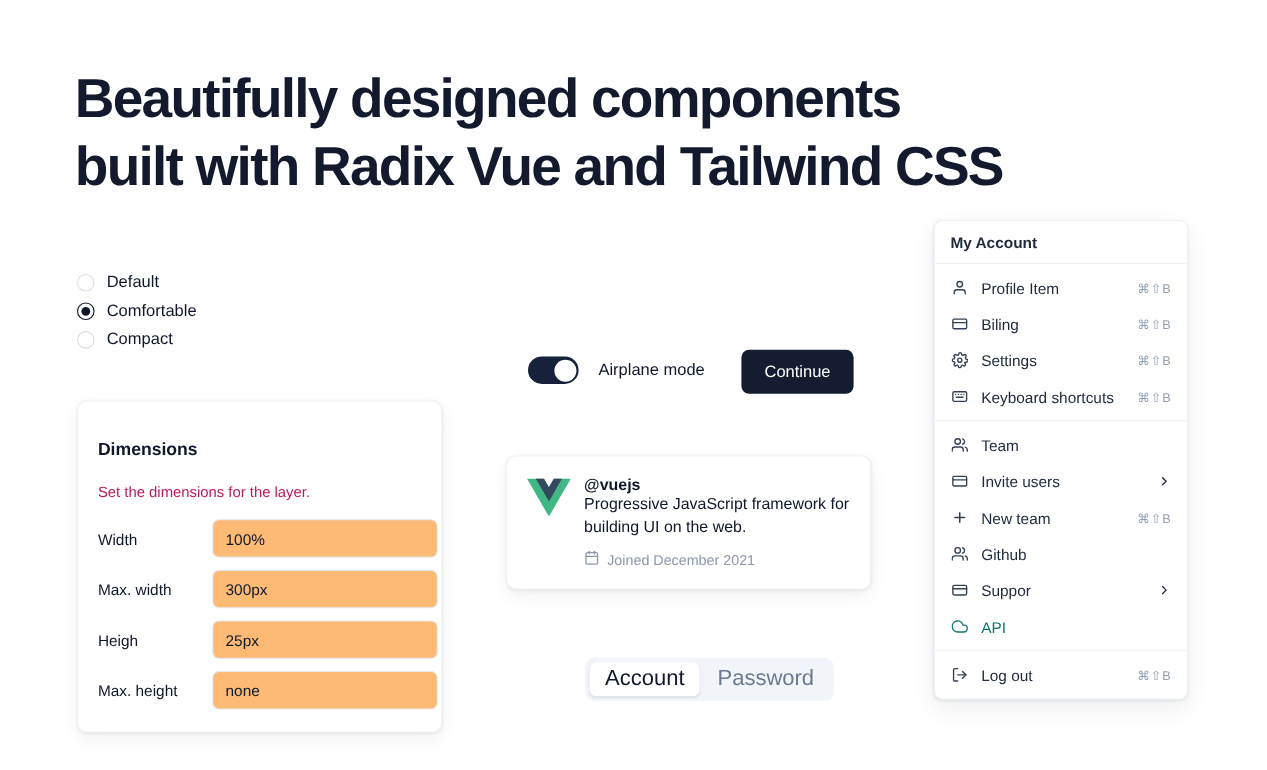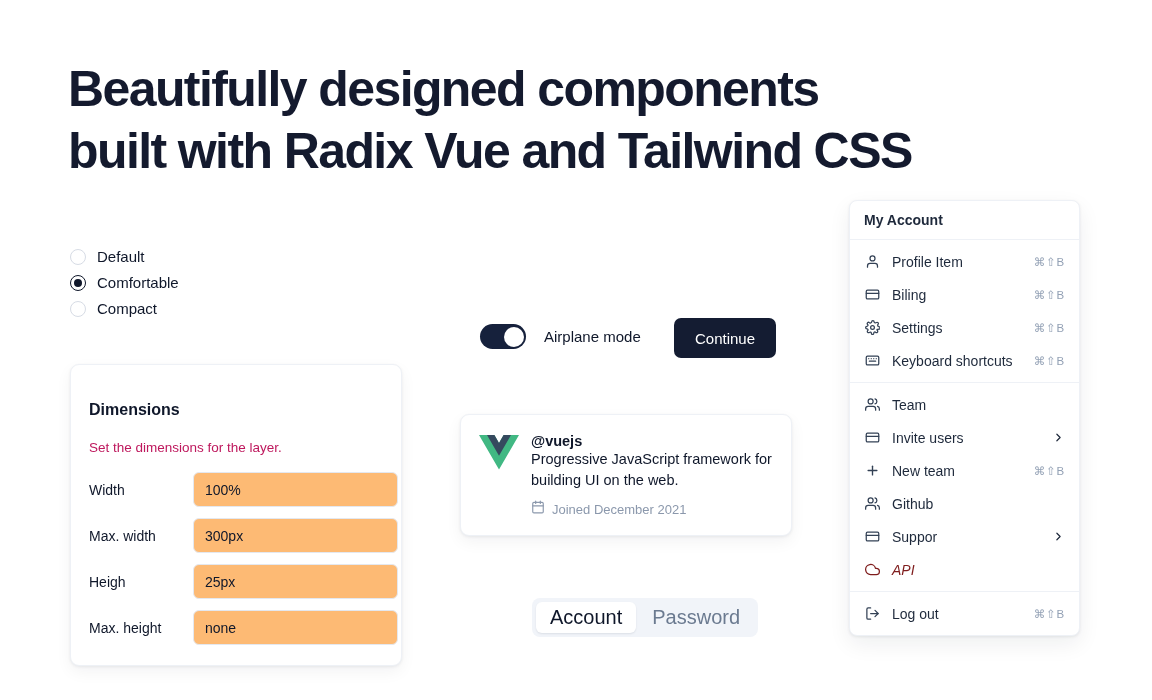--- a/index.html
+++ b/index.html
@@ -209,21 +209,21 @@
   }
   .menu-item .mi-shortcut {
     font-size: 11.5px;
     color: #93a1b5;
     letter-spacing: .8px;
     white-space: nowrap;
   }
   .menu-item .mi-chevron { color: #1e293b; display: flex; }
   .menu-item.disabled { cursor: default; }
   .menu-item.disabled .mi-icon,
-  .menu-item.disabled .mi-label { color: #7f1d1d; font-style: italic; }
+  .menu-item.disabled .mi-label { color: #0f766e; }
 </style>
 </head>
 <body>
 
 <div class="page">
 
   <div class="hero">
     <h1>
       <span class="line">Beautifully designed components</span>
       <span class="line">built with Radix Vue and Tailwind CSS</span>

